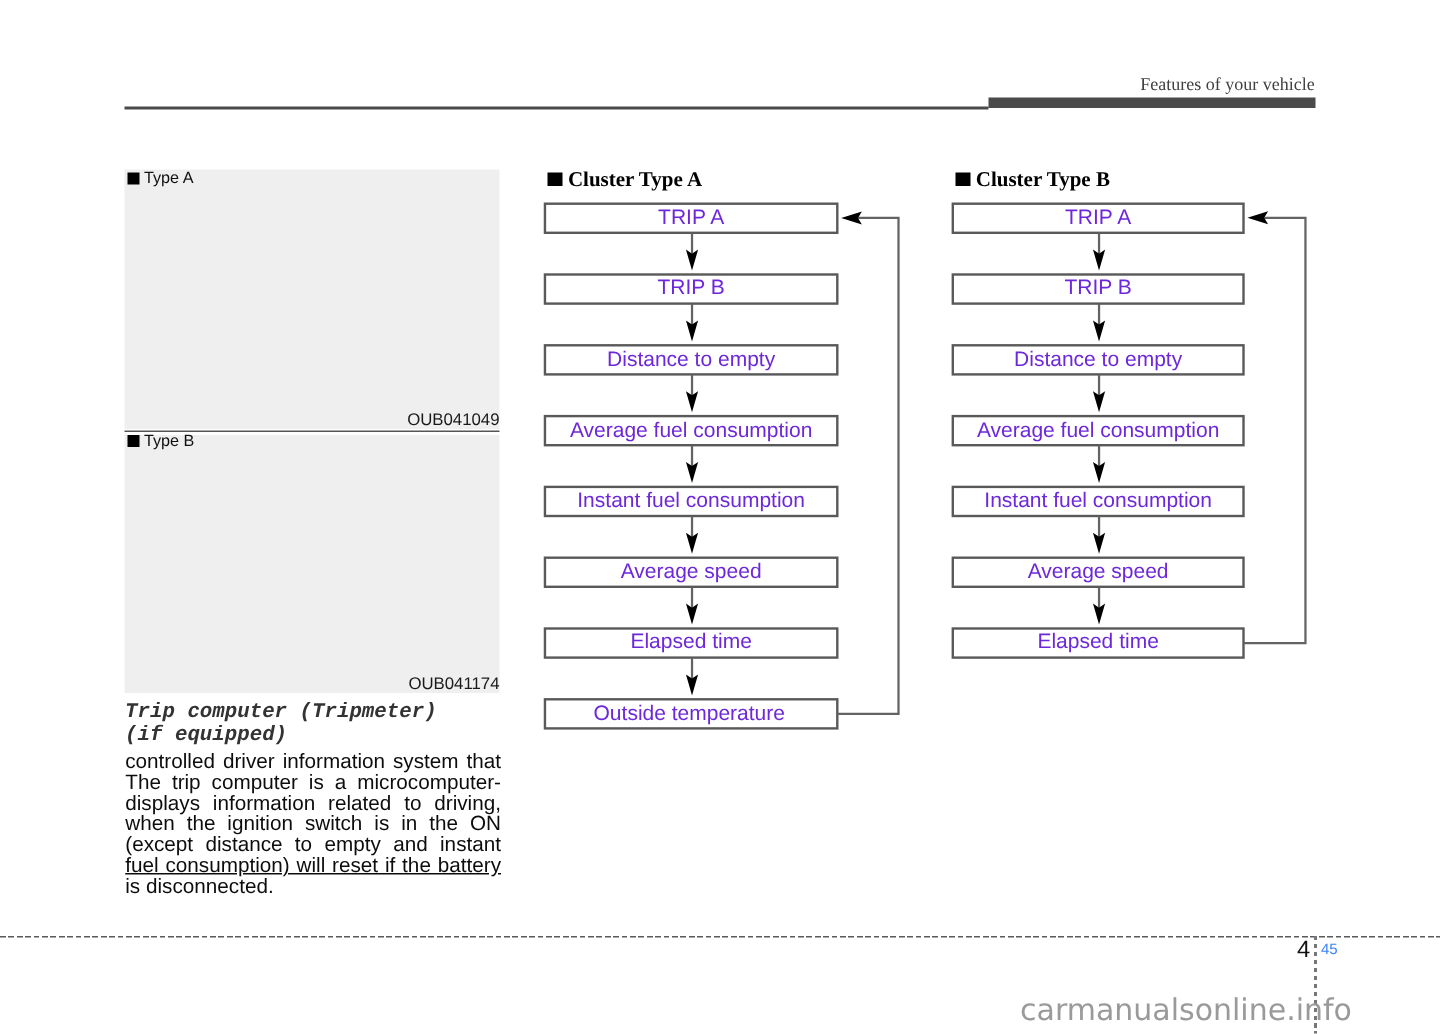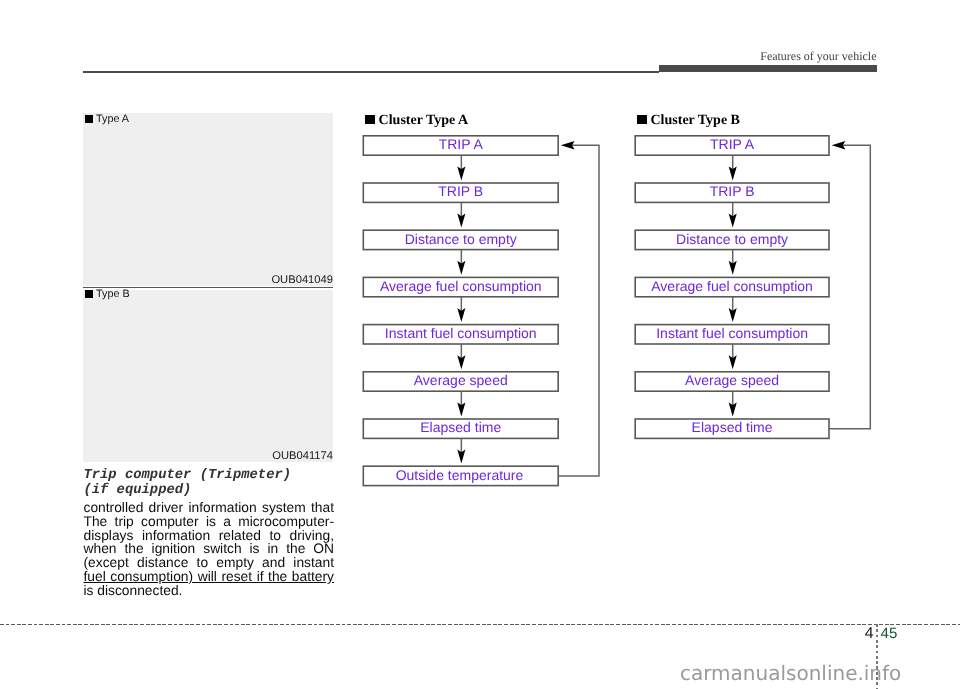--- a/index.html
+++ b/index.html
@@ -37,21 +37,21 @@
         padding-bottom:2.6px;}
   svg.flowsvg{position:absolute;left:0;top:0;width:960px;height:689px;overflow:visible;}
 
   
   .dashed-h{position:absolute;left:0;top:623.6px;width:960px;height:1.4px;
             background-image:repeating-linear-gradient(to right,#5a5a5a 0,#5a5a5a 3.9px,rgba(255,255,255,0) 3.9px,rgba(255,255,255,0) 5.6px);}
   .dashed-v{position:absolute;left:876.3px;top:623.6px;width:1.3px;height:65.4px;
             background-image:repeating-linear-gradient(to bottom,#777 0,#777 2.8px,rgba(255,255,255,0) 2.8px,rgba(255,255,255,0) 5.3px);}
   .pg-chap{position:absolute;left:830px;top:626.3px;width:43.5px;text-align:right;
            font-size:15.8px;line-height:15.8px;color:#111;}
-  .pg-num{position:absolute;left:880.6px;top:626.3px;font-size:15px;line-height:15.8px;color:#14532d;}
+  .pg-num{position:absolute;left:880.6px;top:626.3px;font-size:10px;line-height:15.8px;color:#3b82f6;}
   .wm{position:absolute;left:680px;top:660.5px;font-family:"DejaVu Sans",sans-serif;font-size:20px;line-height:24px;color:#9a9a9a;white-space:nowrap;}
 </style>
 </head>
 <body>
 
 <div class="page">
 
   <div class="hdr-rule"></div>
   <div class="hdr-bar"></div>
   <div class="hdr-title">Features of your vehicle</div>

